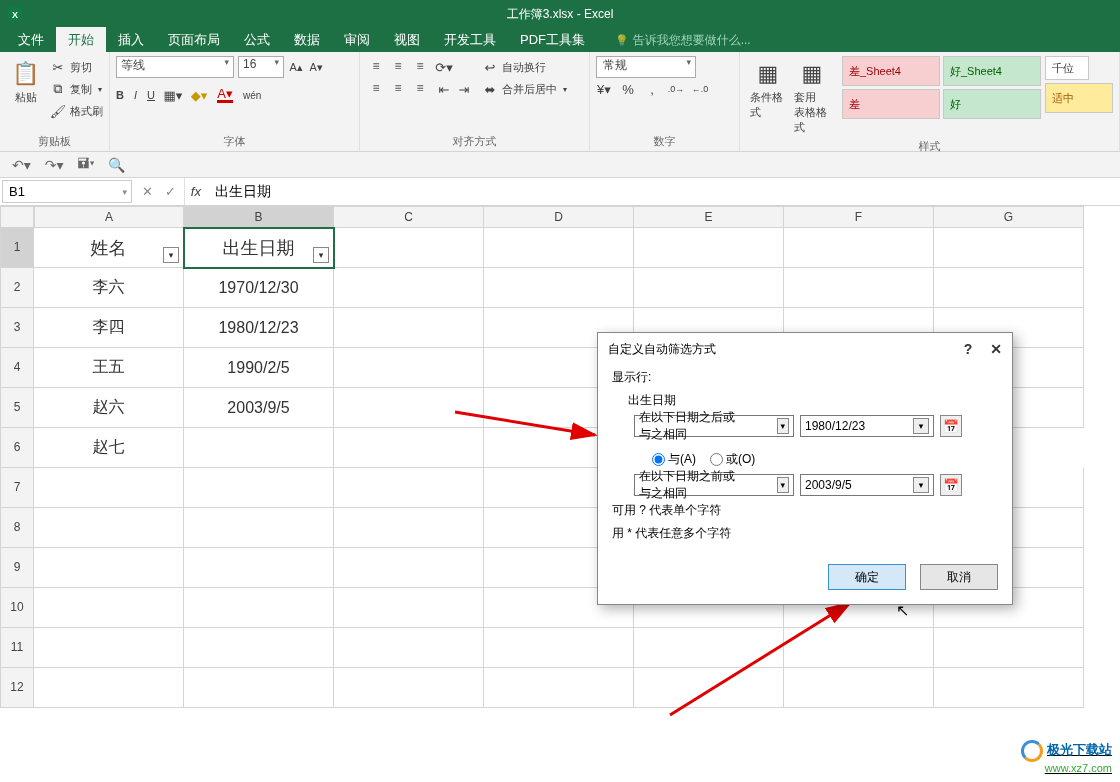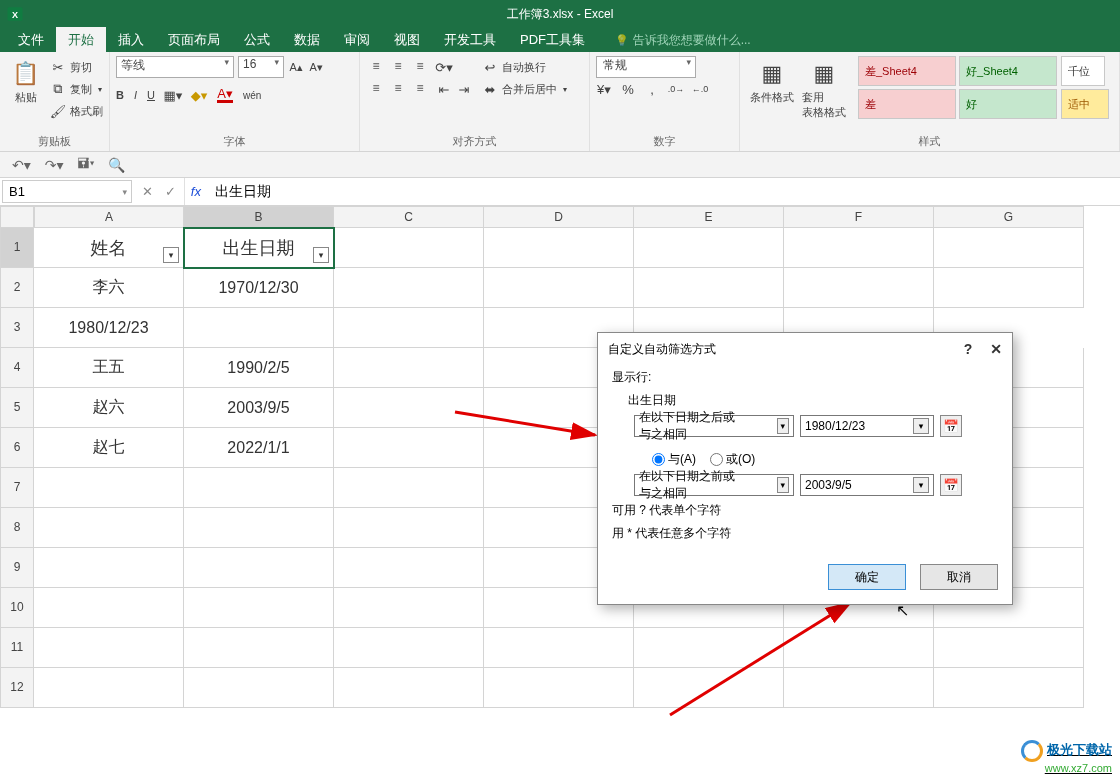--- a/index.html
+++ b/index.html
@@ -44,21 +44,21 @@
 
 
 .qat { height: 26px; background: #f3f3f3; border-bottom: 1px solid #d4d4d4; display: flex; align-items: center; gap: 14px; padding-left: 12px; color: #666; font-size: 14px; }
 .qat span { cursor: pointer; }
 
 
 .formula-row { height: 28px; display: flex; align-items: stretch; border-bottom: 1px solid #d4d4d4; }
 .name-box { width: 130px; border: 1px solid #ccc; margin: 2px; display: flex; align-items: center; padding: 0 6px; font-size: 13px; position: relative; background: #fff; }
 .name-box::after { content: "▾"; position: absolute; right: 4px; color: #888; font-size: 9px; }
 .fb-btns { display: flex; align-items: center; padding: 0 8px; gap: 12px; color: #888; font-size: 13px; border-right: 1px solid #e0e0e0; }
-.fx-label { font-style: italic; color: #1d4ed8; font-size: 13px; padding: 0 6px; display: flex; align-items: center; }
+.fx-label { font-style: italic; color: #404040; font-size: 13px; padding: 0 6px; display: flex; align-items: center; }
 .formula-input { flex: 1; border: none; padding: 0 8px; font-size: 14px; display: flex; align-items: center; }
 
 
 .grid-container { position: relative; }
 .col-headers { display: flex; height: 22px; margin-left: 34px; }
 .col-headers .ch { flex: 0 0 150px; border: 1px solid #d4d4d4; border-left: none; background: #f3f3f3; text-align: center; font-size: 12px; color: #444; line-height: 20px; }
 .col-headers .ch:first-child { border-left: 1px solid #d4d4d4; }
 .col-headers .ch.selected { background: #d2d2d2; }
 .row-grid { display: flex; }
 .row-headers { width: 34px; }
@@ -236,22 +236,22 @@
         <span>套用
 表格格式</span>
       </div>
       <div class="styles-gallery" style="margin-left:8px">
         <div class="style-cell style-bad">差_Sheet4</div>
         <div class="style-cell style-good">好_Sheet4</div>
         <div class="style-cell style-bad2">差</div>
         <div class="style-cell style-good2">好</div>
       </div>
       <div style="display:flex;flex-direction:column;gap:3px;margin-left:4px">
-        <div class="style-cell style-plain" style="width:44px;height:30px">千位</div>
-        <div class="style-cell" style="width:48px;height:30px;background:#ffeb9c;color:#9c5700">适中</div>
+        <div class="style-cell style-plain" style="width:44px;height:24px">千位</div>
+        <div class="style-cell" style="width:68px;height:30px;background:#ffeb9c;color:#9c5700">适中</div>
       </div>
     </div>
     <div class="group-label">样式</div>
   </div>
 </div>
 
 <div class="qat">
   <span>↶▾</span>
   <span>↷▾</span>
   <span>🖬▾</span>
@@ -311,20 +311,21 @@
         <div class="cell-row">
           <div class="cell">李六</div>
           <div class="cell">1970/12/30</div>
           <div class="cell"></div>
           <div class="cell"></div>
           <div class="cell"></div>
           <div class="cell"></div>
           <div class="cell"></div>
         </div>
         <div class="cell-row">
+          <div class="cell">李四</div>
           <div class="cell">1980/12/23</div>
           <div class="cell"></div>
           <div class="cell"></div>
           <div class="cell"></div>
           <div class="cell"></div>
           <div class="cell"></div>
         </div>
         <div class="cell-row">
           <div class="cell">王五</div>
           <div class="cell">1990/2/5</div>
@@ -338,21 +339,20 @@
           <div class="cell">赵六</div>
           <div class="cell">2003/9/5</div>
           <div class="cell"></div>
           <div class="cell"></div>
           <div class="cell"></div>
           <div class="cell"></div>
           <div class="cell"></div>
         </div>
         <div class="cell-row">
           <div class="cell">赵七</div>
-          <div class="cell">2022/1/1</div>
           <div class="cell"></div>
           <div class="cell"></div>
           <div class="cell"></div>
           <div class="cell"></div>
           <div class="cell"></div>
         </div>
         <div class="cell-row">
           <div class="cell"></div>
           <div class="cell"></div>
           <div class="cell"></div>

